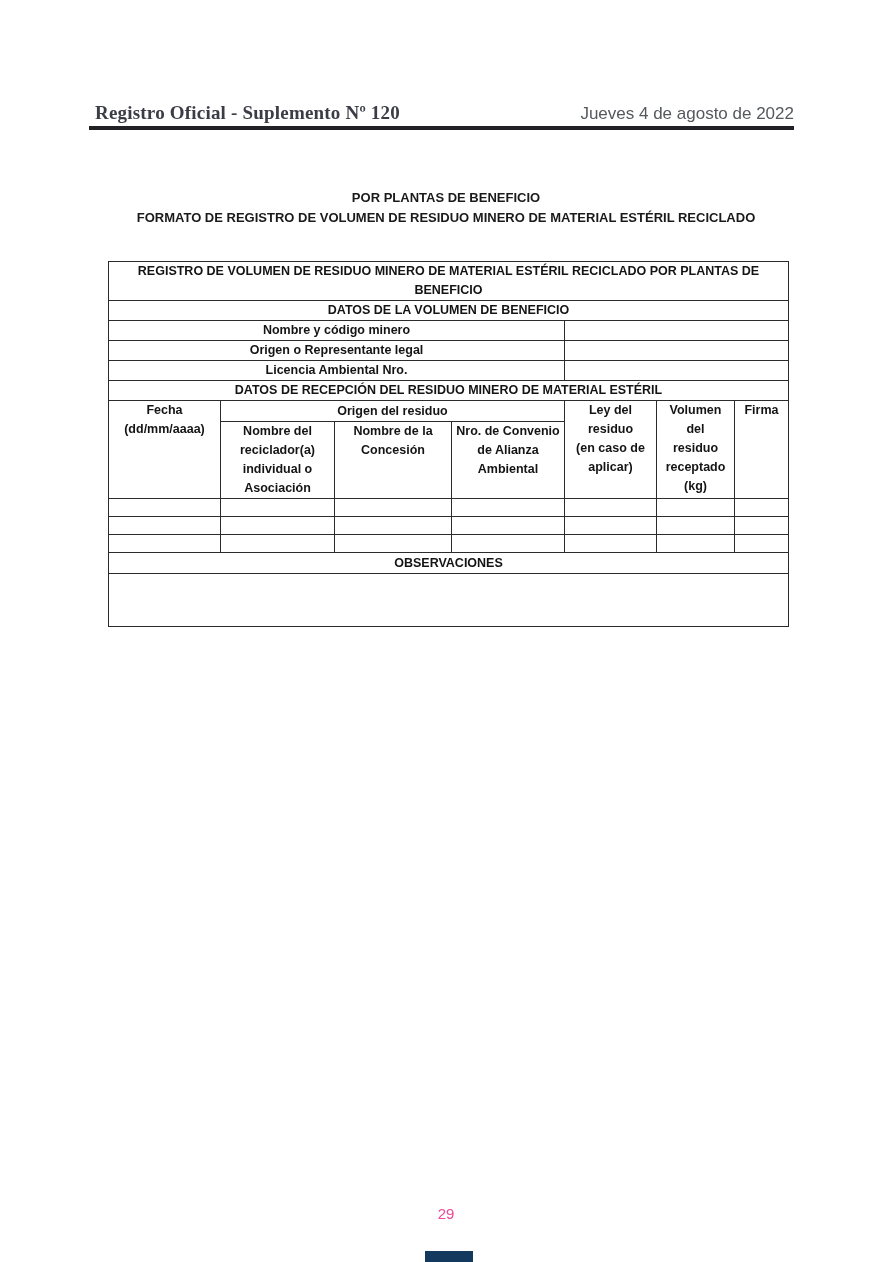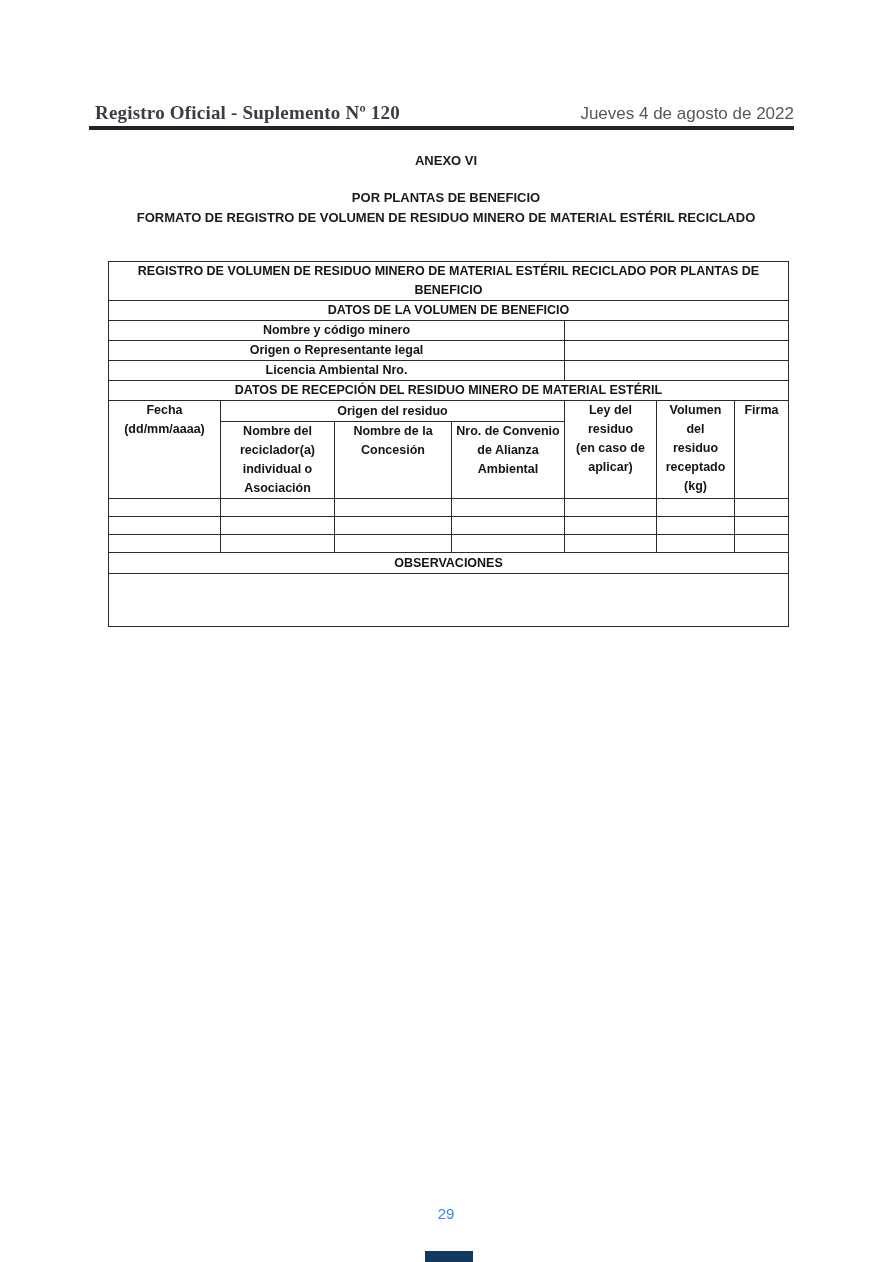--- a/index.html
+++ b/index.html
@@ -125,40 +125,39 @@
   }
   td.obs-area { height: 53px; }
 
   
   .page-number {
     position: absolute;
     left: 0; right: 0;
     top: 1205px;
     text-align: center;
     font-size: 15px;
-    color: #3b82f6;
+    color: #ec4899;
   }
   .footer-tab {
     position: absolute;
     left: 425px;
     top: 1251px;
     width: 48px;
     height: 11px;
   }
 </style>
 </head>
 <body>
 
 <div class="page">
 
   <div class="masthead-title">Registro Oficial - Suplemento Nº 120</div>
   <div class="masthead-date">Jueves 4 de agosto de 2022</div>
   <div class="masthead-rule"></div>
 
-  <div class="anexo-title">ANEXO VI</div>
   <div class="format-title">
     <div>POR PLANTAS DE BENEFICIO</div>
     <div>FORMATO DE REGISTRO DE VOLUMEN DE RESIDUO MINERO DE MATERIAL ESTÉRIL RECICLADO</div>
   </div>
 
   <div class="form-table-wrap">
     <table class="form-table">
       <colgroup>
         <col style="width:112px">
         <col style="width:114px">

